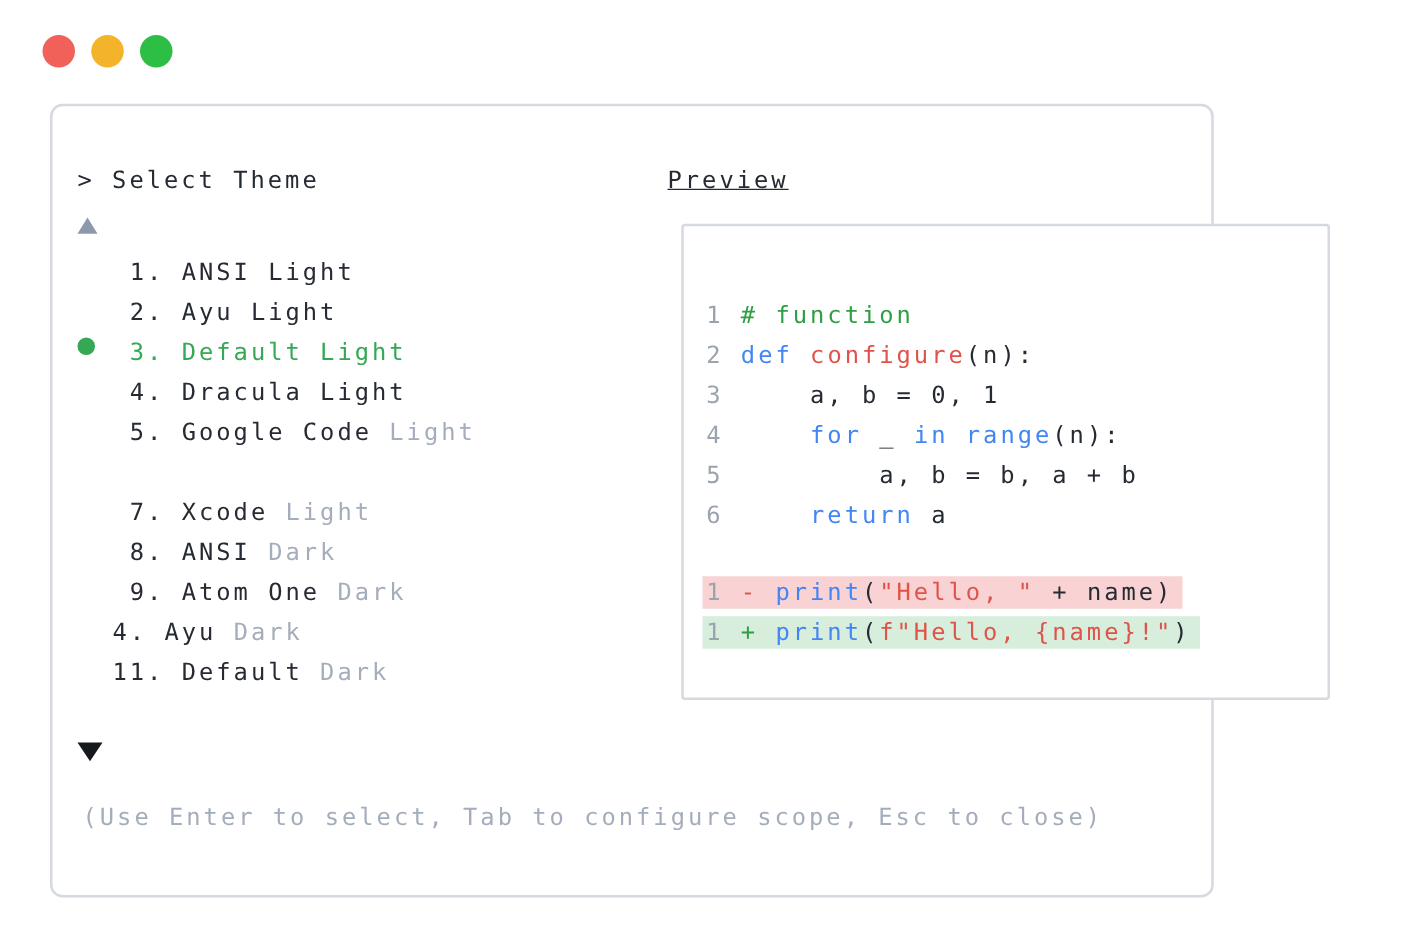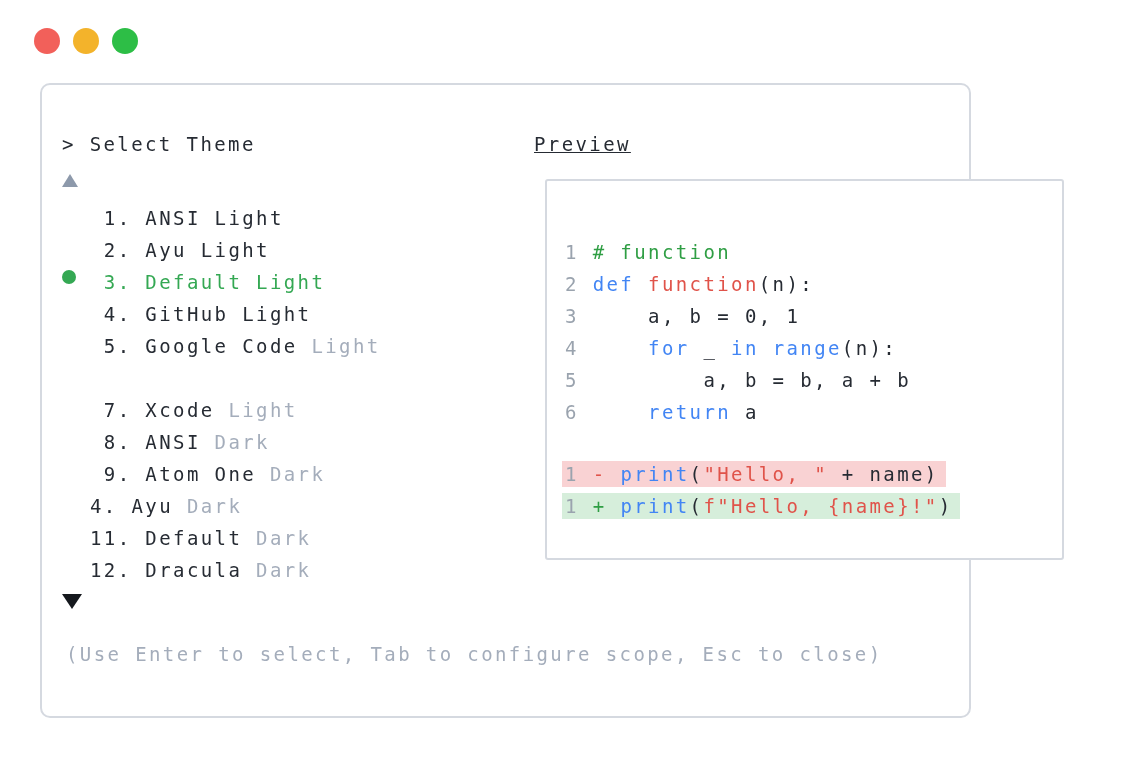--- a/index.html
+++ b/index.html
@@ -83,21 +83,21 @@
         <span class="txt"><span class="num"> 2. </span><span class="name">Ayu</span><span class="name"> Light</span></span>
       </div>
       <div class="row selected">
         <span class="marker">
           <span class="dot"></span>
         </span>
         <span class="txt"><span class="num"> 3. </span><span class="name">Default</span><span class="name"> Light</span></span>
       </div>
       <div class="row">
         <span class="marker"></span>
-        <span class="txt"><span class="num"> 4. </span><span class="name">GitHub</span><span class="name"> Light</span></span>
+        <span class="txt"><span class="num"> 4. </span><span class="name">Dracula</span><span class="name"> Light</span></span>
       </div>
       <div class="row">
         <span class="marker"></span>
         <span class="txt"><span class="num"> 5. </span><span class="name">Google Code</span><span class="muted"> Light</span></span>
       </div>
       <div class="row">
         <span class="marker"></span>
       </div>
       <div class="row">
         <span class="marker"></span>
@@ -112,34 +112,30 @@
         <span class="txt"><span class="num"> 9. </span><span class="name">Atom One</span><span class="muted"> Dark</span></span>
       </div>
       <div class="row">
         <span class="marker"></span>
         <span class="txt"><span class="num">4. </span><span class="name">Ayu</span><span class="muted"> Dark</span></span>
       </div>
       <div class="row">
         <span class="marker"></span>
         <span class="txt"><span class="num">11. </span><span class="name">Default</span><span class="muted"> Dark</span></span>
       </div>
-      <div class="row">
-        <span class="marker"></span>
-        <span class="txt"><span class="num">12. </span><span class="name">Dracula</span><span class="muted"> Dark</span></span>
-      </div>
     </div>
   <div class="scroll-down"></div>
 
   <div class="preview-box">
     <div id="code-preview" class="code">
         <div class="line">
           <span class="txt"><span class="lnum">1 </span><span class="tok-comment"># function</span></span>
         </div>
         <div class="line">
-          <span class="txt"><span class="lnum">2 </span><span class="tok-kw">def</span><span class="tok-plain"> </span><span class="tok-fn">function</span><span class="tok-plain">(n):</span></span>
+          <span class="txt"><span class="lnum">2 </span><span class="tok-kw">def</span><span class="tok-plain"> </span><span class="tok-fn">configure</span><span class="tok-plain">(n):</span></span>
         </div>
         <div class="line">
           <span class="txt"><span class="lnum">3 </span><span class="tok-plain">    a, b = 0, 1</span></span>
         </div>
         <div class="line">
           <span class="txt"><span class="lnum">4 </span><span class="tok-plain">    </span><span class="tok-kw">for</span><span class="tok-plain"> _ </span><span class="tok-kw">in</span><span class="tok-plain"> </span><span class="tok-kw">range</span><span class="tok-plain">(n):</span></span>
         </div>
         <div class="line">
           <span class="txt"><span class="lnum">5 </span><span class="tok-plain">        a, b = b, a + b</span></span>
         </div>

